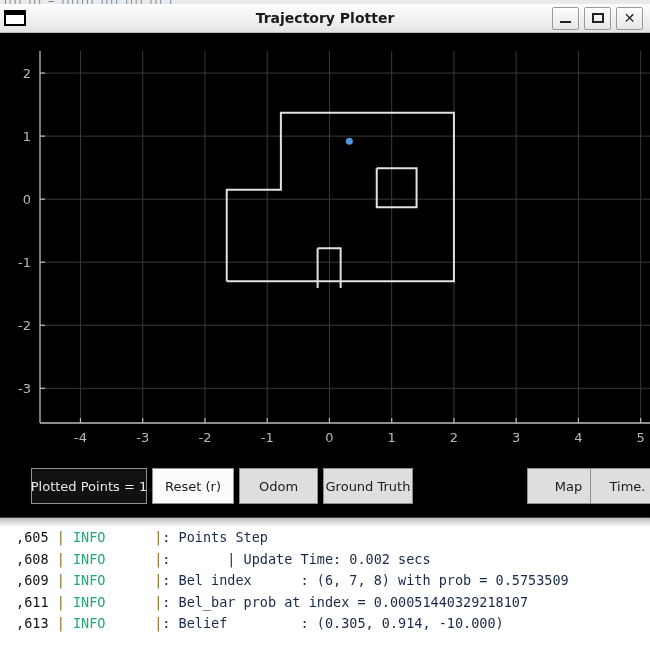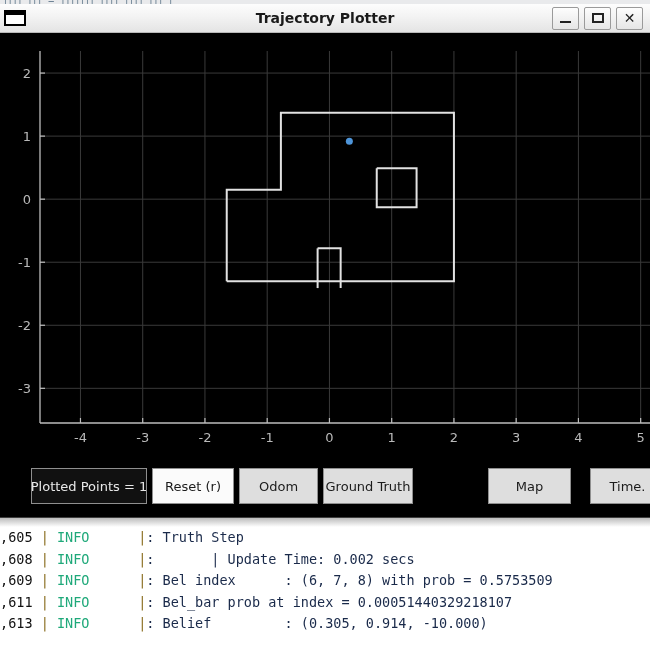--- a/index.html
+++ b/index.html
@@ -101,21 +101,21 @@
   
   #log-console{
     position:absolute;left:0;top:527px;width:650px;height:131px;
     background:#ffffff;
     font-family:"DejaVu Sans Mono","Liberation Mono",monospace;
     font-size:13.5px;
     overflow:hidden;
   }
   .log-row{
     height:21.5px;line-height:21.5px;white-space:pre;
-    display:flex;align-items:center;
+    display:flex;align-items:center;padding-left:16px;
   }
   .log-ts{color:#111;}
   .log-pipe{color:#8a6d1f;}
   .log-level{color:#1fa97a;}
   .log-msg{color:#1a2a4a;}
 </style>
 </head>
 <body>
 
 <div id="desktop-backdrop">
@@ -219,30 +219,30 @@
       </div>
       <div class="tb-button active" style="left: 152px; width: 82px;">
         <span>Reset (r)</span>
       </div>
       <div class="tb-button" style="left: 323px; width: 90px;">
         <span>Ground Truth</span>
       </div>
       <div class="tb-button" style="left: 239px; width: 79px;">
         <span>Odom</span>
       </div>
-      <div class="tb-button" style="left: 488px; width: 83px; justify-content: center;">
+      <div class="tb-button" style="left: 527px; width: 83px; justify-content: center;">
         <span>Map</span>
       </div>
       <div class="tb-button" style="left: 590px; width: 75px;">
         <span>Time.</span>
       </div>
     </div>
 </div>
 
 <div id="window-shadow"></div>
 
 <div id="log-console">
-    <div class="log-row"><span class="log-ts" style="color: rgb(17, 17, 17);">,605</span><span class="log-pipe" style="color: rgb(138, 109, 31);"> | </span><span class="log-level" style="color: rgb(31, 169, 122);">INFO</span><span class="log-pipe" style="color: rgb(138, 109, 31);">      |</span><span class="log-msg" style="color: rgb(26, 42, 74);">: Truth Step</span></div>
+    <div class="log-row"><span class="log-ts" style="color: rgb(17, 17, 17);">,605</span><span class="log-pipe" style="color: rgb(138, 109, 31);"> | </span><span class="log-level" style="color: rgb(31, 169, 122);">INFO</span><span class="log-pipe" style="color: rgb(138, 109, 31);">      |</span><span class="log-msg" style="color: rgb(26, 42, 74);">: Points Step</span></div>
     <div class="log-row"><span class="log-ts" style="color: rgb(17, 17, 17);">,608</span><span class="log-pipe" style="color: rgb(138, 109, 31);"> | </span><span class="log-level" style="color: rgb(31, 169, 122);">INFO</span><span class="log-pipe" style="color: rgb(138, 109, 31);">      |</span><span class="log-msg" style="color: rgb(26, 42, 74);">:       | Update Time: 0.002 secs</span></div>
     <div class="log-row"><span class="log-ts" style="color: rgb(17, 17, 17);">,609</span><span class="log-pipe" style="color: rgb(138, 109, 31);"> | </span><span class="log-level" style="color: rgb(31, 169, 122);">INFO</span><span class="log-pipe" style="color: rgb(138, 109, 31);">      |</span><span class="log-msg" style="color: rgb(26, 42, 74);">: Bel index      : (6, 7, 8) with prob = 0.5753509</span></div>
     <div class="log-row"><span class="log-ts" style="color: rgb(17, 17, 17);">,611</span><span class="log-pipe" style="color: rgb(138, 109, 31);"> | </span><span class="log-level" style="color: rgb(31, 169, 122);">INFO</span><span class="log-pipe" style="color: rgb(138, 109, 31);">      |</span><span class="log-msg" style="color: rgb(26, 42, 74);">: Bel_bar prob at index = 0.00051440329218107</span></div>
     <div class="log-row"><span class="log-ts" style="color: rgb(17, 17, 17);">,613</span><span class="log-pipe" style="color: rgb(138, 109, 31);"> | </span><span class="log-level" style="color: rgb(31, 169, 122);">INFO</span><span class="log-pipe" style="color: rgb(138, 109, 31);">      |</span><span class="log-msg" style="color: rgb(26, 42, 74);">: Belief         : (0.305, 0.914, -10.000)</span></div>
   </div>
 
 </body></html>

